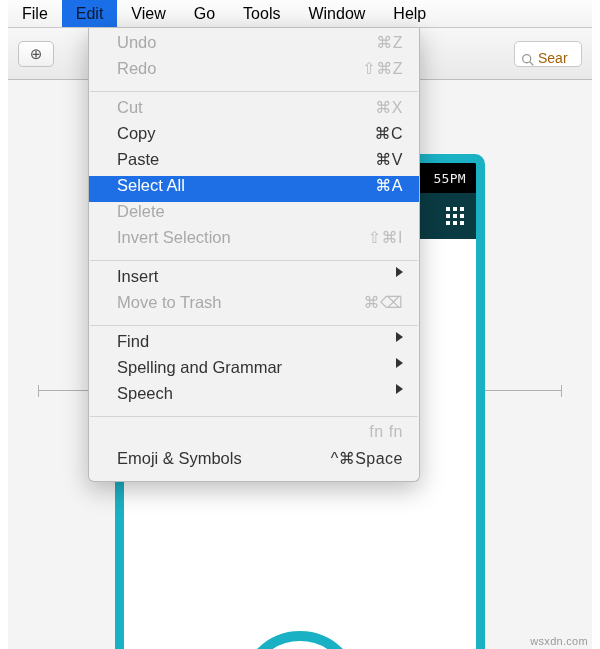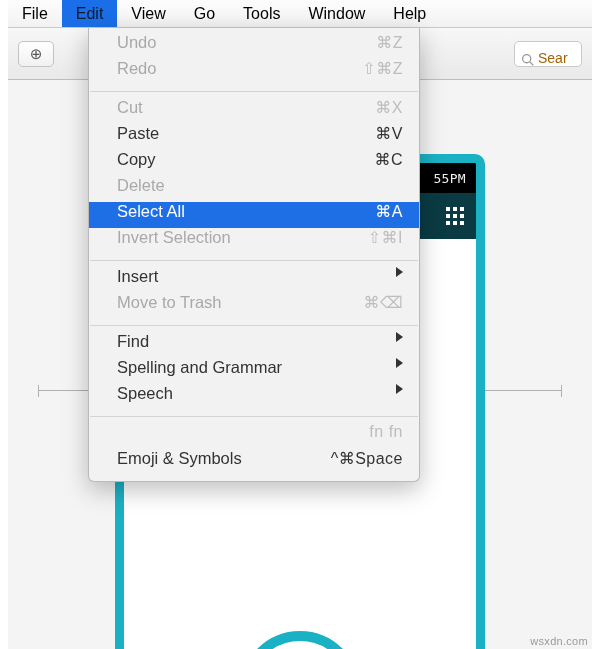--- a/index.html
+++ b/index.html
@@ -250,35 +250,35 @@
       <div class="dd-row disabled">
         <span>Redo</span>
         <span class="shortcut">⇧⌘Z</span>
       </div>
       <div class="dd-sep"></div>
       <div class="dd-row disabled">
         <span>Cut</span>
         <span class="shortcut">⌘X</span>
       </div>
       <div class="dd-row">
+        <span>Copy</span>
+        <span class="shortcut">⌘C</span>
+      </div>
+      <div class="dd-row">
         <span>Paste</span>
         <span class="shortcut">⌘V</span>
-      </div>
-      <div class="dd-row">
-        <span>Copy</span>
-        <span class="shortcut">⌘C</span>
-      </div>
-      <div class="dd-row disabled">
-        <span>Delete</span>
       </div>
       <div class="dd-row selected">
         <span>Select All</span>
         <span class="shortcut">⌘A</span>
       </div>
       <div class="dd-row disabled">
+        <span>Delete</span>
+      </div>
+      <div class="dd-row disabled">
         <span>Invert Selection</span>
         <span class="shortcut">⇧⌘I</span>
       </div>
       <div class="dd-sep"></div>
       <div class="dd-row">
         <span>Insert</span>
         <span class="arrow"></span>
       </div>
       <div class="dd-row disabled">
         <span>Move to Trash</span>

